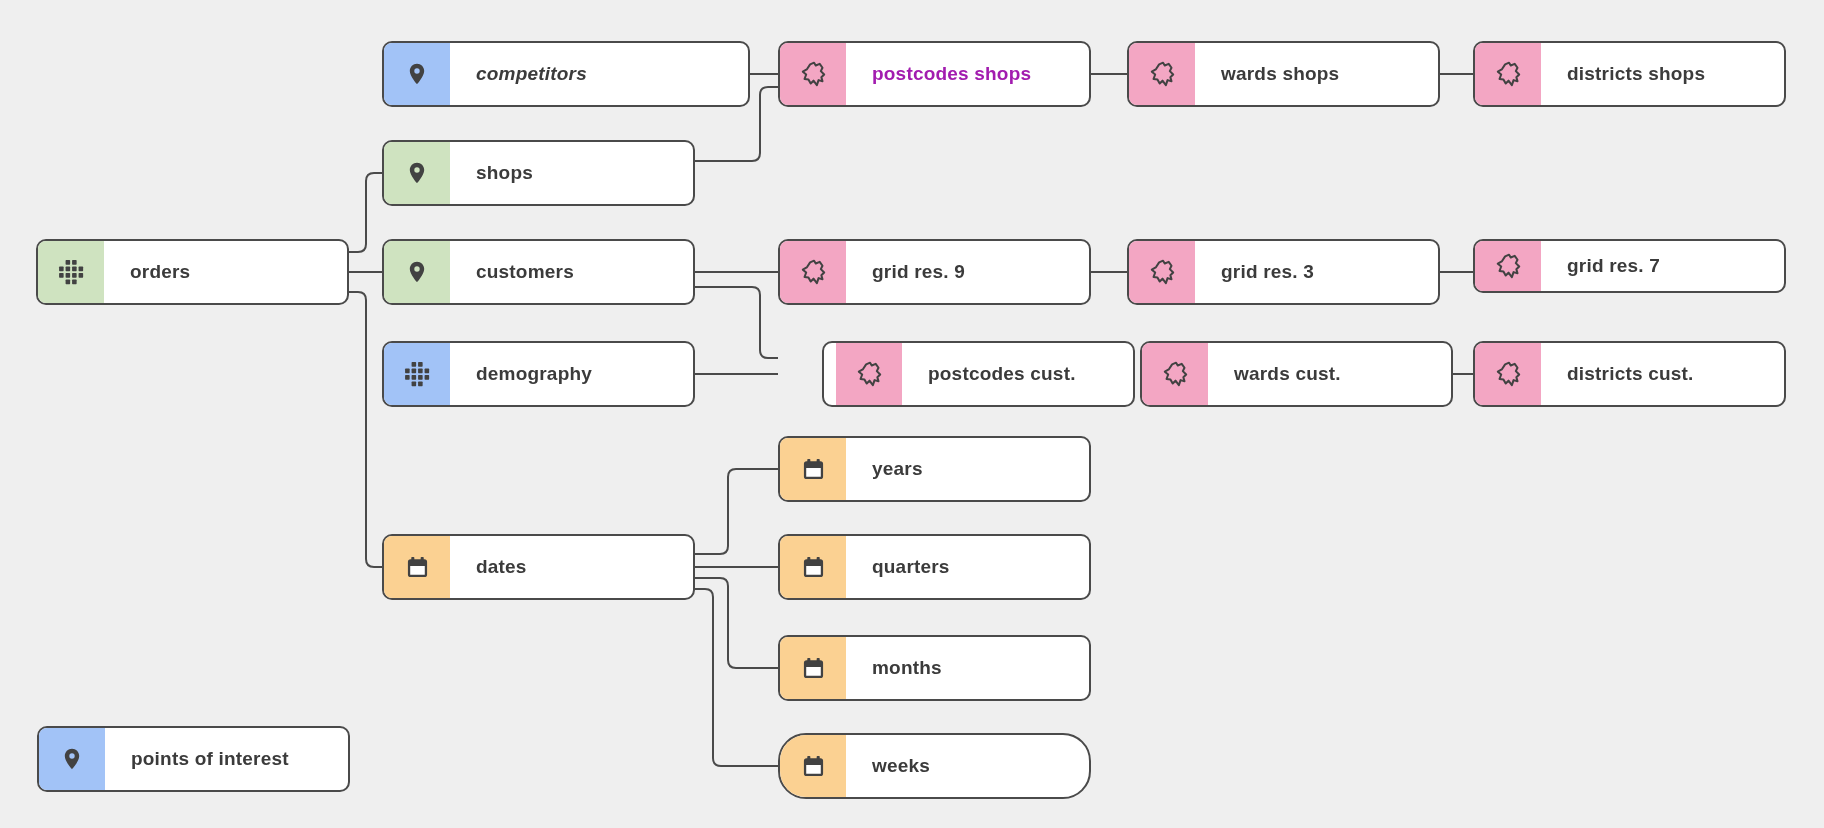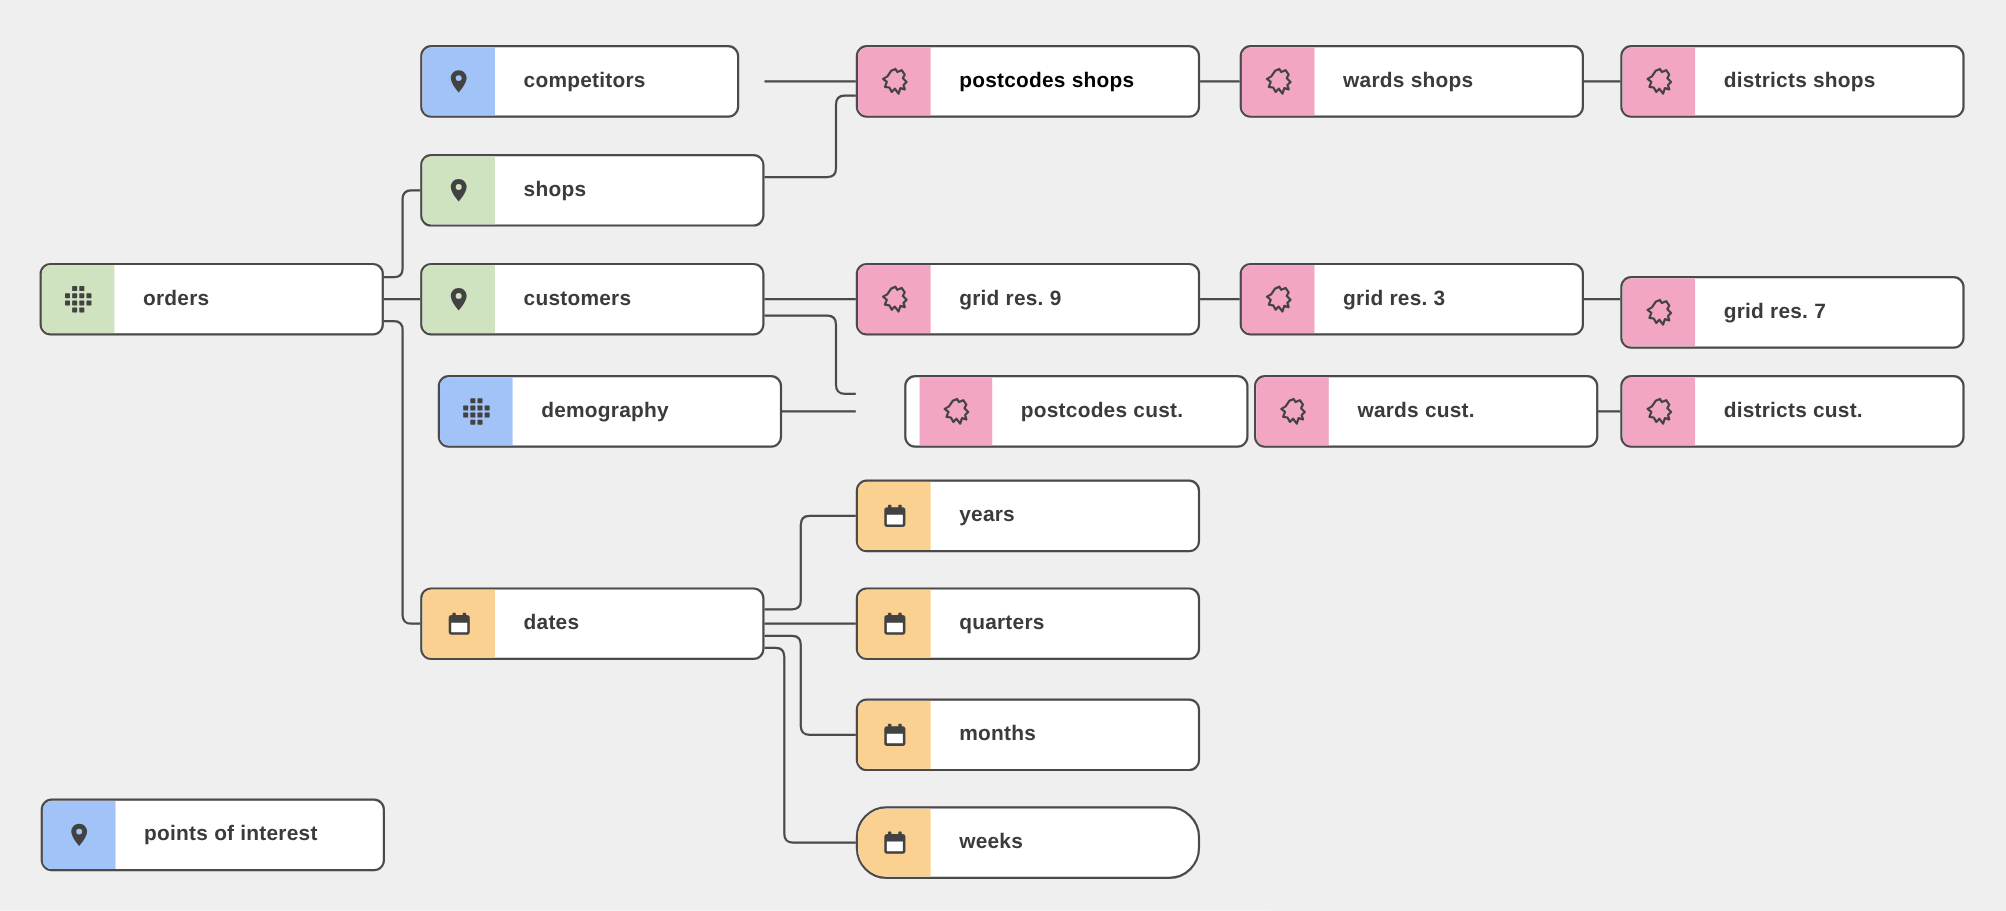--- a/index.html
+++ b/index.html
@@ -69,21 +69,21 @@
                 <rect x="13" y="13" width="4.2" height="4.2" rx="0.6"></rect>
                 <rect x="19" y="13" width="4.2" height="4.2" rx="0.6"></rect>
                 <rect x="7" y="19" width="4.2" height="4.2" rx="0.6"></rect>
                 <rect x="13" y="19" width="4.2" height="4.2" rx="0.6"></rect>
               </g>
             </svg>
           </span>
     </div>
     <div class="label" style="color: rgb(59, 59, 59);">orders</div>
   </div>
-      <div class="node" style="left: 382px; top: 41px; width: 290px; height: 66px; border-color: rgb(74, 74, 74); background: rgb(255, 255, 255);">
+      <div class="node" style="left: 382px; top: 41px; width: 368px; height: 66px; border-color: rgb(74, 74, 74); background: rgb(255, 255, 255); font-style: italic;">
     <div class="icon-cell" style="background: rgb(162, 195, 247);">
       <span class="icon">
             <svg width="24" height="24" viewBox="0 0 24 24">
               <path fill="#424242" fill-rule="evenodd" d="M12 1.8C8.02 1.8 4.8 5.02 4.8 9c0 5.4 7.2 13.2 7.2 13.2S19.2 14.4 19.2 9c0-3.98-3.22-7.2-7.2-7.2zm0 9.9a2.7 2.7 0 1 1 0-5.4 2.7 2.7 0 0 1 0 5.4z"></path>
             </svg>
           </span>
     </div>
     <div class="label" style="color: rgb(59, 59, 59);">competitors</div>
   </div>
       <div class="node" style="left: 382px; top: 140px; width: 313px; height: 66px; border-color: rgb(74, 74, 74); background: rgb(255, 255, 255);">
@@ -99,21 +99,21 @@
       <div class="node" style="left: 382px; top: 239px; width: 313px; height: 66px; border-color: rgb(74, 74, 74); background: rgb(255, 255, 255);">
     <div class="icon-cell" style="background: rgb(207, 227, 192);">
       <span class="icon">
             <svg width="24" height="24" viewBox="0 0 24 24">
               <path fill="#424242" fill-rule="evenodd" d="M12 1.8C8.02 1.8 4.8 5.02 4.8 9c0 5.4 7.2 13.2 7.2 13.2S19.2 14.4 19.2 9c0-3.98-3.22-7.2-7.2-7.2zm0 9.9a2.7 2.7 0 1 1 0-5.4 2.7 2.7 0 0 1 0 5.4z"></path>
             </svg>
           </span>
     </div>
     <div class="label" style="color: rgb(59, 59, 59); text-align: center;">customers</div>
   </div>
-      <div class="node" style="left: 382px; top: 341px; width: 313px; height: 66px; border-color: rgb(74, 74, 74); background: rgb(255, 255, 255); margin-left: 16px;">
+      <div class="node" style="left: 382px; top: 341px; width: 313px; height: 66px; border-color: rgb(74, 74, 74); background: rgb(255, 255, 255);">
     <div class="icon-cell" style="background: rgb(162, 195, 247);">
       <span class="icon">
             <svg width="26" height="26" viewBox="0 0 24 24">
               <g fill="#424242">
                 <rect x="7" y="1" width="4.2" height="4.2" rx="0.6"></rect>
                 <rect x="13" y="1" width="4.2" height="4.2" rx="0.6"></rect>
                 <rect x="1" y="7" width="4.2" height="4.2" rx="0.6"></rect>
                 <rect x="7" y="7" width="4.2" height="4.2" rx="0.6"></rect>
                 <rect x="13" y="7" width="4.2" height="4.2" rx="0.6"></rect>
                 <rect x="19" y="7" width="4.2" height="4.2" rx="0.6"></rect>
@@ -143,21 +143,21 @@
     <div class="label" style="color: rgb(59, 59, 59);">dates</div>
   </div>
       <div class="node" style="left: 778px; top: 41px; width: 313px; height: 66px; border-color: rgb(74, 74, 74); background: rgb(255, 255, 255);">
     <div class="icon-cell" style="background: rgb(243, 166, 195);">
       <span class="icon">
             <svg width="27" height="27" viewBox="0 0 24 24">
               <path fill="none" stroke="#424242" stroke-width="1.8" stroke-linejoin="round" d="M9 3 L12.5 1.5 L14 4 L17.5 2.5 L20 6 L18.5 9 L21.5 12 L19 14.5 L20 18 L16.5 17 L15 21.5 L12 17.5 L9.5 20 L7.5 16.5 L4 16 L5.5 12 L2.5 9.5 L6 7.5 Z"></path>
             </svg>
           </span>
     </div>
-    <div class="label" style="color: #000000; text-align: center;">postcodes shops</div>
+    <div class="label" style="color: #a21caf; text-align: center;">postcodes shops</div>
   </div>
       <div class="node" style="left: 1127px; top: 41px; width: 313px; height: 66px; border-color: rgb(74, 74, 74); background: rgb(255, 255, 255);">
     <div class="icon-cell" style="background: rgb(243, 166, 195);">
       <span class="icon">
             <svg width="27" height="27" viewBox="0 0 24 24">
               <path fill="none" stroke="#424242" stroke-width="1.8" stroke-linejoin="round" d="M9 3 L12.5 1.5 L14 4 L17.5 2.5 L20 6 L18.5 9 L21.5 12 L19 14.5 L20 18 L16.5 17 L15 21.5 L12 17.5 L9.5 20 L7.5 16.5 L4 16 L5.5 12 L2.5 9.5 L6 7.5 Z"></path>
             </svg>
           </span>
     </div>
     <div class="label" style="color: rgb(59, 59, 59);">wards shops</div>
@@ -185,21 +185,21 @@
       <div class="node" style="left: 1127px; top: 239px; width: 313px; height: 66px; border-color: rgb(74, 74, 74); background: rgb(255, 255, 255);">
     <div class="icon-cell" style="background: rgb(243, 166, 195);">
       <span class="icon">
             <svg width="27" height="27" viewBox="0 0 24 24">
               <path fill="none" stroke="#424242" stroke-width="1.8" stroke-linejoin="round" d="M9 3 L12.5 1.5 L14 4 L17.5 2.5 L20 6 L18.5 9 L21.5 12 L19 14.5 L20 18 L16.5 17 L15 21.5 L12 17.5 L9.5 20 L7.5 16.5 L4 16 L5.5 12 L2.5 9.5 L6 7.5 Z"></path>
             </svg>
           </span>
     </div>
     <div class="label" style="color: rgb(59, 59, 59);">grid res. 3</div>
   </div>
-      <div class="node" style="left: 1473px; top: 239px; width: 313px; height: 66px; border-color: rgb(74, 74, 74); background: rgb(255, 255, 255); margin-top: 12px;">
+      <div class="node" style="left: 1473px; top: 239px; width: 313px; height: 54px; border-color: rgb(74, 74, 74); background: rgb(255, 255, 255);">
     <div class="icon-cell" style="background: rgb(243, 166, 195);">
       <span class="icon">
             <svg width="27" height="27" viewBox="0 0 24 24">
               <path fill="none" stroke="#424242" stroke-width="1.8" stroke-linejoin="round" d="M9 3 L12.5 1.5 L14 4 L17.5 2.5 L20 6 L18.5 9 L21.5 12 L19 14.5 L20 18 L16.5 17 L15 21.5 L12 17.5 L9.5 20 L7.5 16.5 L4 16 L5.5 12 L2.5 9.5 L6 7.5 Z"></path>
             </svg>
           </span>
     </div>
     <div class="label" style="color: rgb(59, 59, 59);">grid res. 7</div>
   </div>
       <div class="node" style="left: 822px; top: 341px; width: 313px; height: 66px; border-color: rgb(74, 74, 74); background: rgb(255, 255, 255); padding-left: 12px;">

